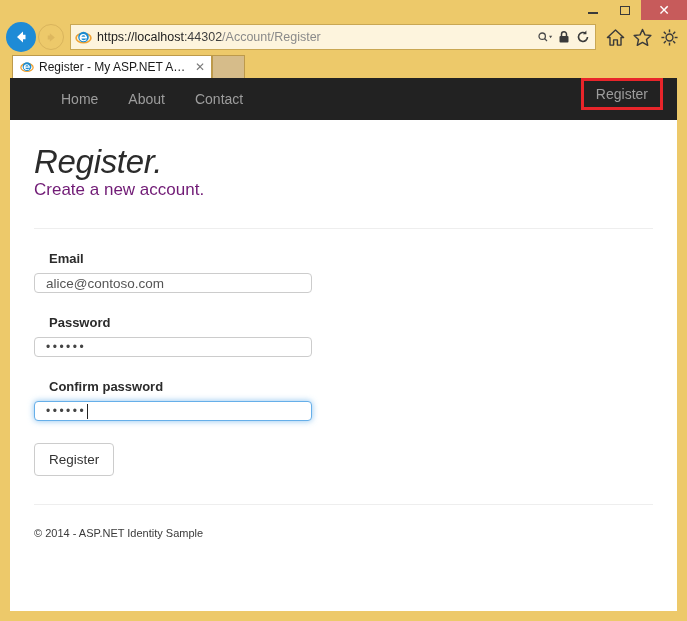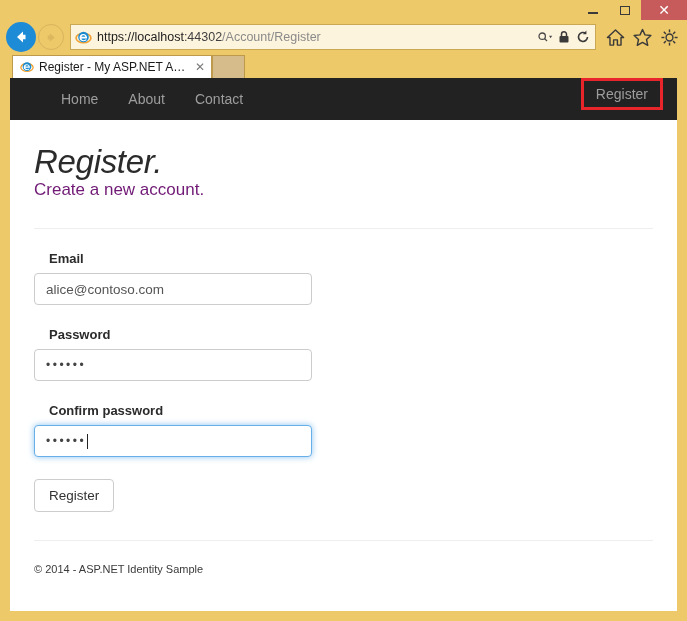--- a/index.html
+++ b/index.html
@@ -255,21 +255,21 @@
   .field-label {
     font-size: 13px;
     font-weight: bold;
     color: #2b2b2b;
     display: block;
     margin-bottom: 7px;
     margin-left: 15px;
   }
   .text-input {
     width: 278px;
-    height: 32px;
+    height: 20px;
     border: 1px solid #CCCCCC;
     border-radius: 4px;
     padding: 0 11px;
     font-size: 13.5px;
     color: #555555;
     font-family: "Liberation Sans", sans-serif;
     background: #ffffff;
     outline: none;
     display: flex;
     align-items: center;

